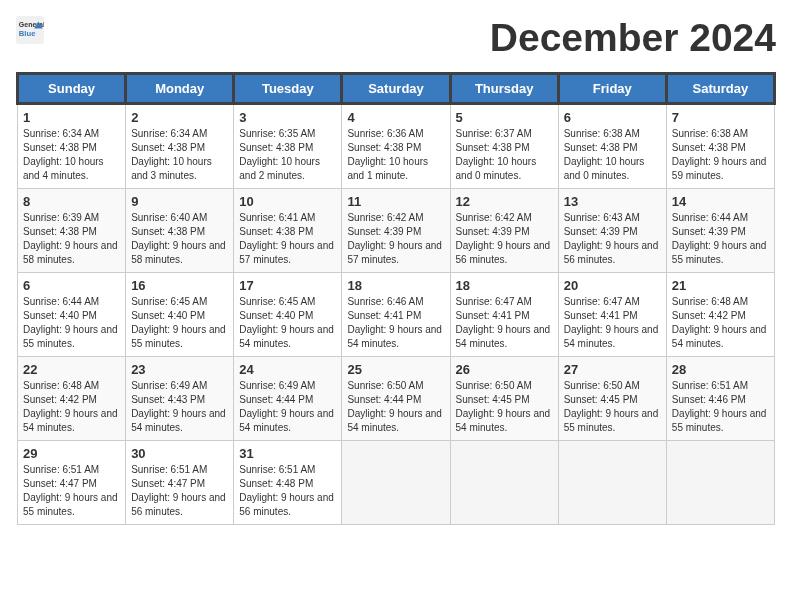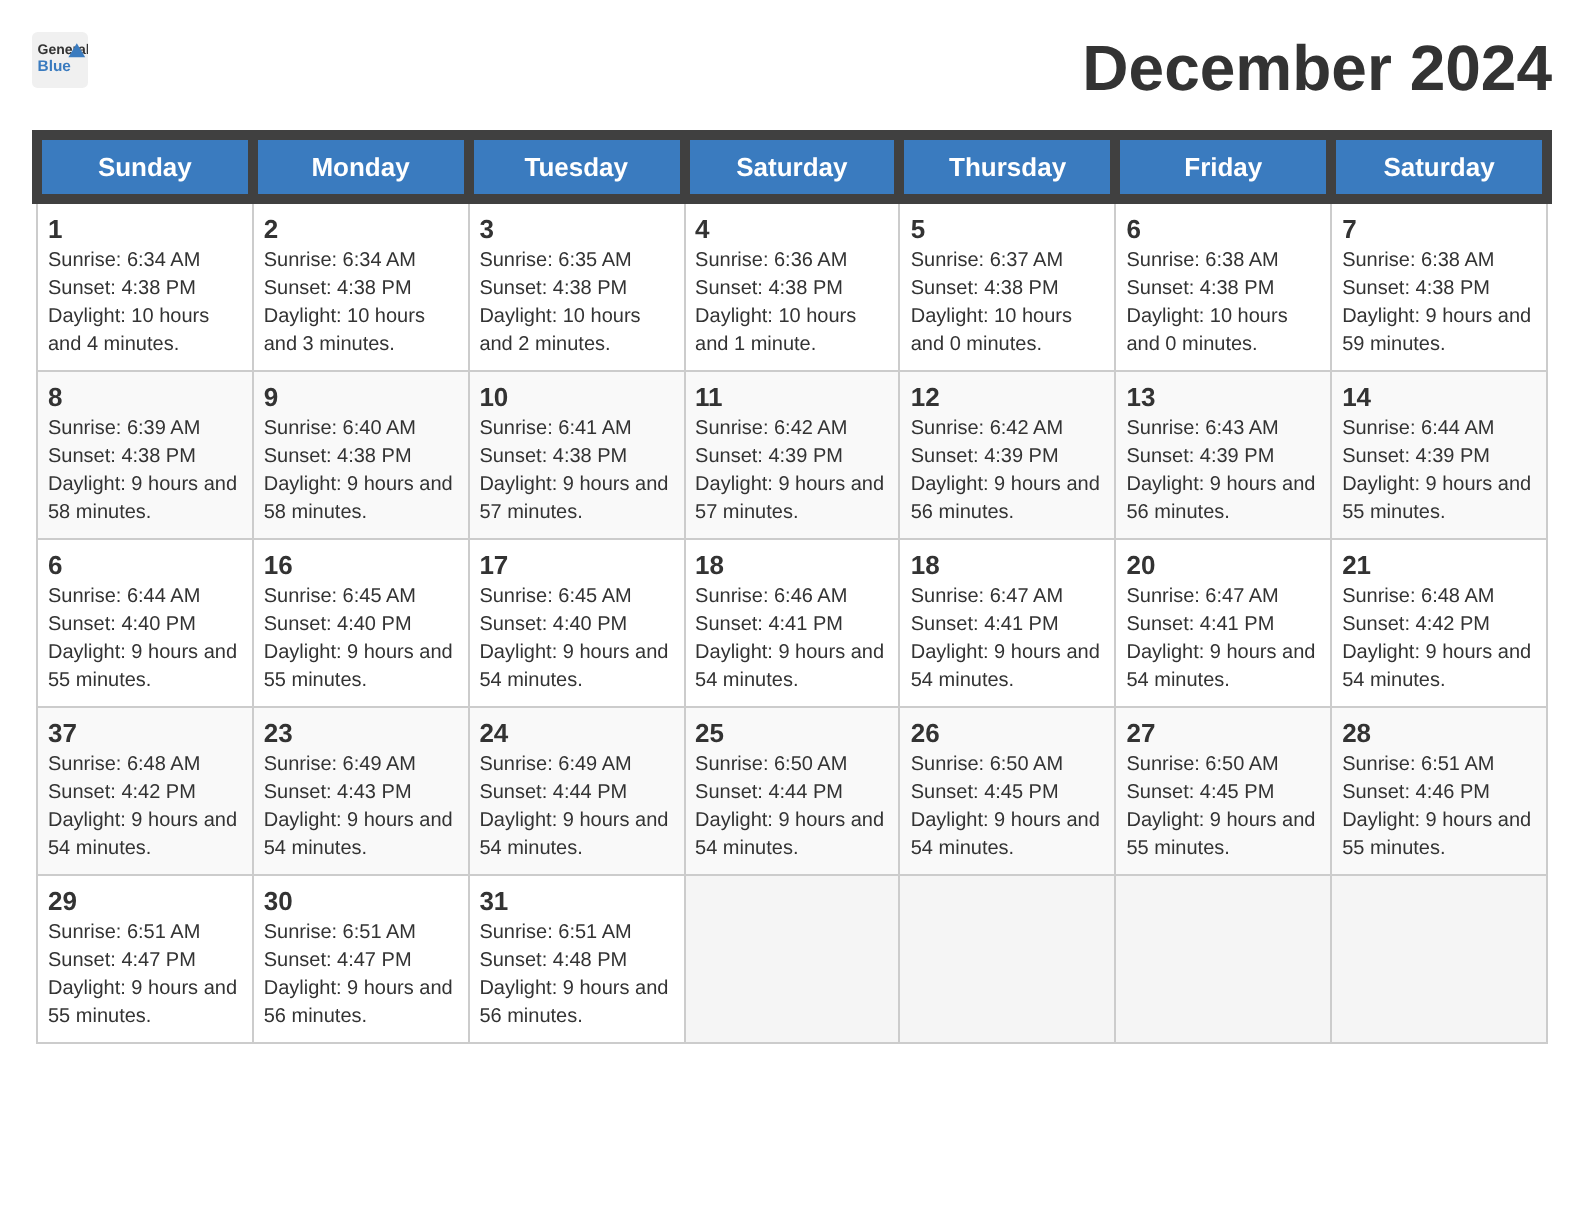--- a/index.html
+++ b/index.html
@@ -22,41 +22,41 @@
       gap: 4px;
     }
     .logo-icon {
       width: 28px;
       height: 28px;
     }
     .title-area {
       text-align: right;
     }
     .main-title {
-      font-size: 32px;
+      font-size: 39px;
       font-weight: bold;
       color: #333;
     }
     .subtitle {
       font-size: 15px;
       color: #555;
     }
     table {
       width: 100%;
       border-collapse: collapse;
       table-layout: fixed;
     }
     th {
       background-color: #3a7bbf;
       color: #fff;
       text-align: center;
       font-size: 13px;
       font-weight: bold;
       padding: 6px 4px;
-      border: 5px solid #404040;
+      border: 3px solid #404040;
     }
     td {
       vertical-align: top;
       border: 1px solid #ccc;
       padding: 5px 5px;
       font-size: 10.5px;
       color: #333;
       height: 80px;
     }
     td.empty {
@@ -195,21 +195,21 @@
           <span class="day-num">20</span>
           <div class="day-info">Sunrise: 6:47 AM<br>Sunset: 4:41 PM<br>Daylight: 9 hours and 54 minutes.</div>
         </td>
         <td>
           <span class="day-num">21</span>
           <div class="day-info">Sunrise: 6:48 AM<br>Sunset: 4:42 PM<br>Daylight: 9 hours and 54 minutes.</div>
         </td>
       </tr>
       <tr>
         <td>
-          <span class="day-num">37</span>
+          <span class="day-num">22</span>
           <div class="day-info">Sunrise: 6:48 AM<br>Sunset: 4:42 PM<br>Daylight: 9 hours and 54 minutes.</div>
         </td>
         <td>
           <span class="day-num">23</span>
           <div class="day-info">Sunrise: 6:49 AM<br>Sunset: 4:43 PM<br>Daylight: 9 hours and 54 minutes.</div>
         </td>
         <td>
           <span class="day-num">24</span>
           <div class="day-info">Sunrise: 6:49 AM<br>Sunset: 4:44 PM<br>Daylight: 9 hours and 54 minutes.</div>
         </td>

